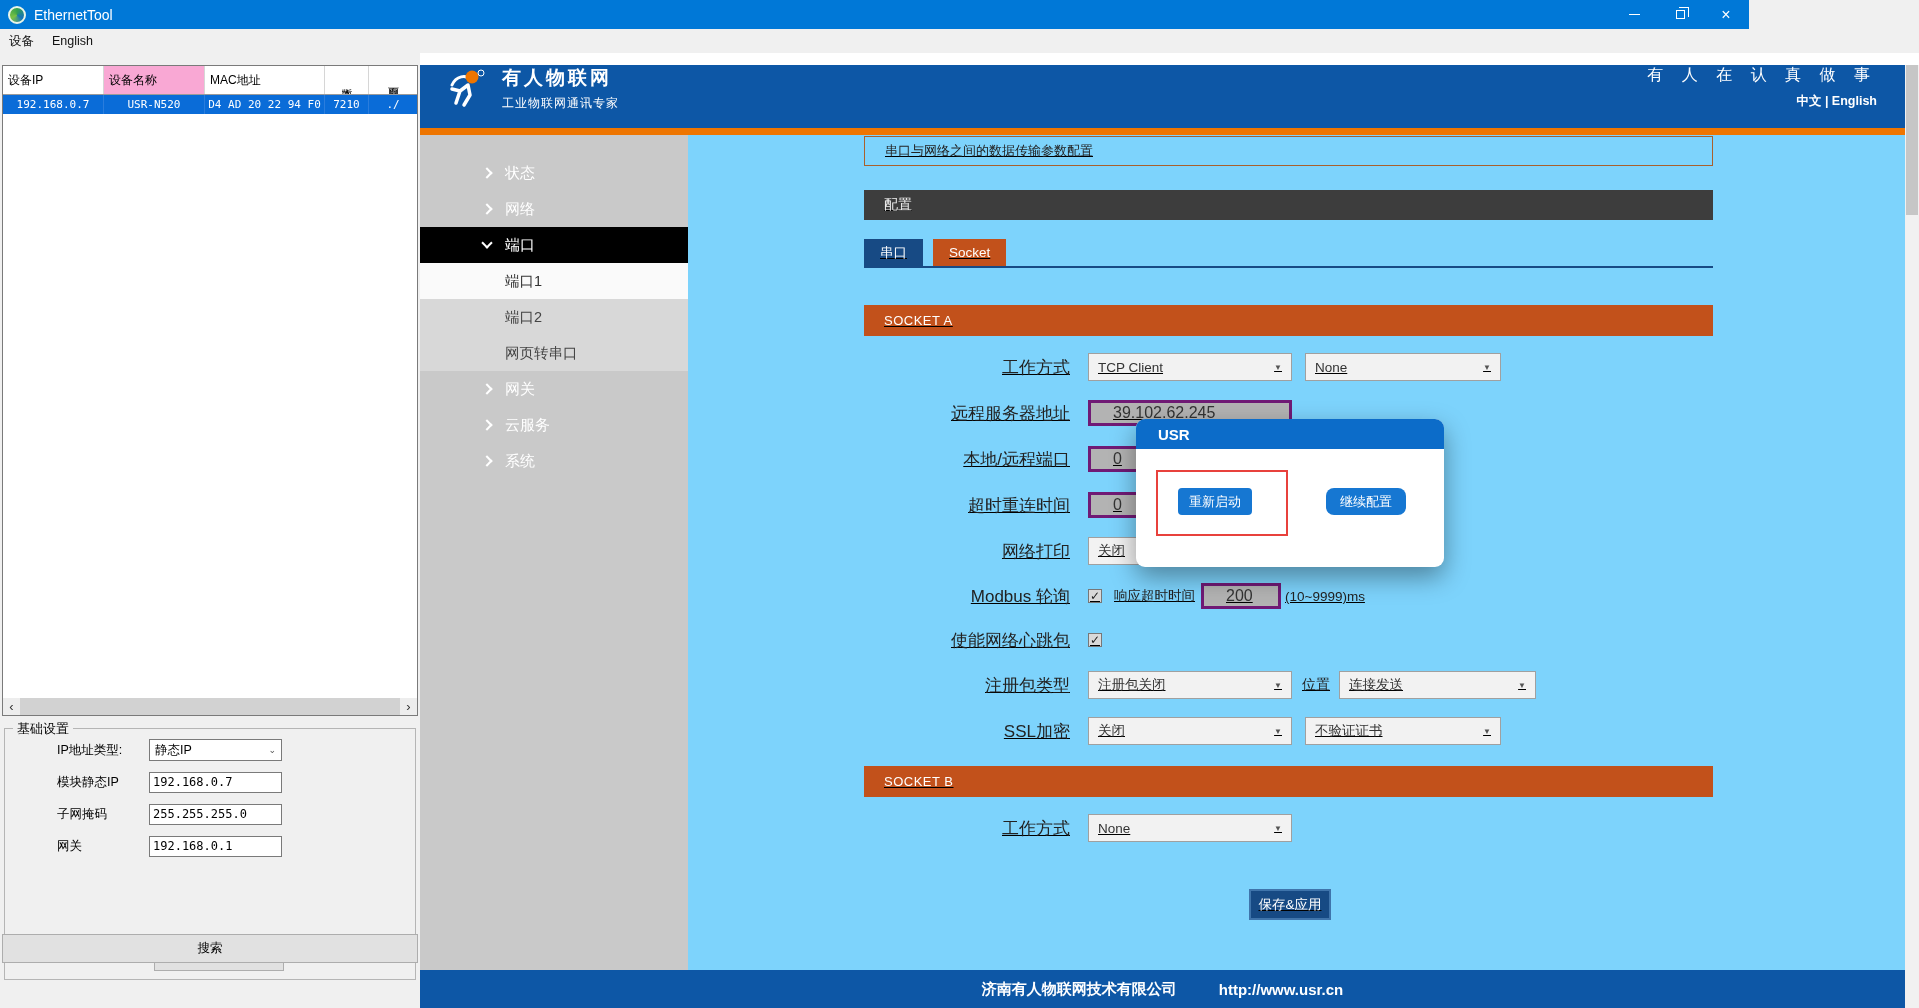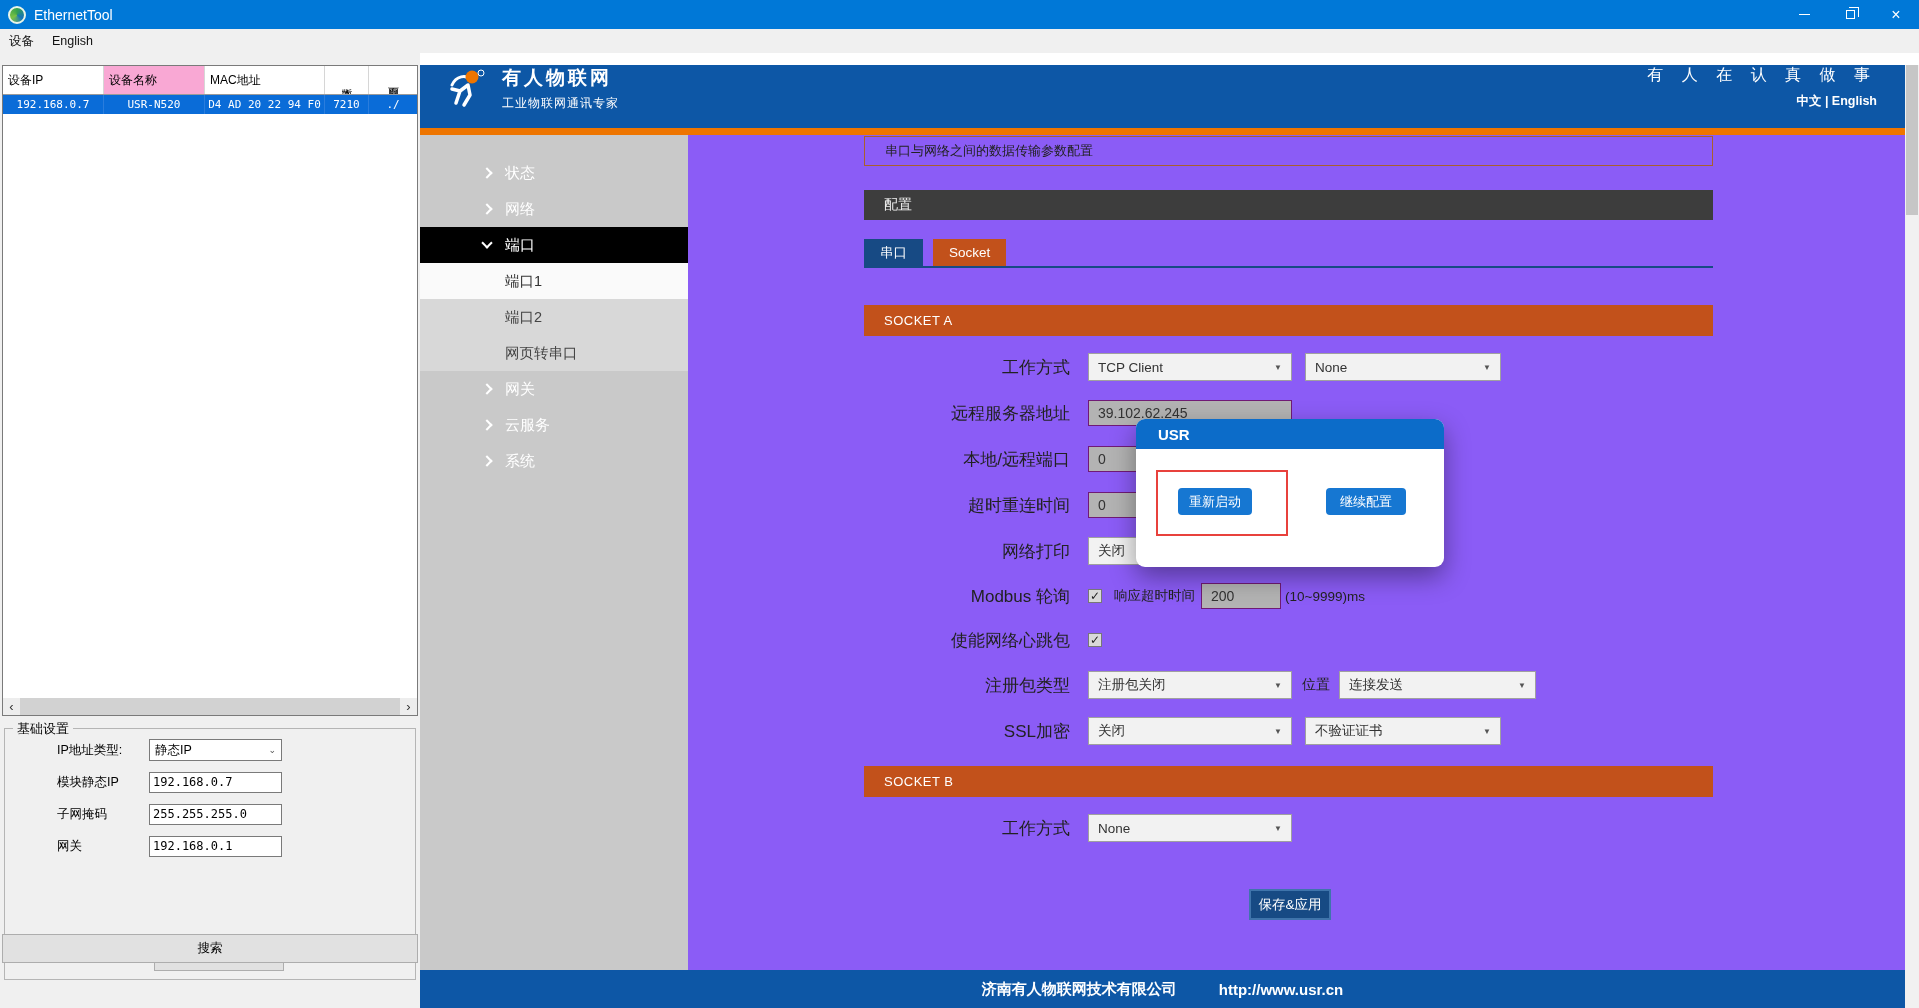--- a/index.html
+++ b/index.html
@@ -1,21 +1,21 @@
 <!DOCTYPE html>
 <html><head>
 <meta charset="utf-8">
 <style>
   * { box-sizing: border-box; margin: 0; padding: 0; }
   html,body { width:1919px; height:1008px; overflow:hidden;
     font-family:"Liberation Sans","DejaVu Sans",sans-serif; }
   body { position:relative; background:#f0f0f0; }
 
   
-  .titlebar { position:absolute; left:0; top:0; width:1919px; height:29px;
+  .titlebar { position:absolute; left:0; top:0; width:1749px; height:29px;
     background:#0078d7; display:flex; align-items:center; color:#fff; }
   .app-icon { width:18px; height:18px; border-radius:50%; margin:0 8px 0 8px;
     background:conic-gradient(#35a14c,#1573b9,#7dc242,#35a14c);
     border:2px solid #e8f4e8; }
   .app-title { font-size:14px; }
   .win-controls { margin-left:auto; display:flex; height:100%; }
   .win-btn { width:46px; height:29px; display:flex; align-items:center; justify-content:center; color:#fff; }
   .glyph-min { width:11px; height:0; border-top:1px solid #fff; display:block; }
   .glyph-restore { width:9px; height:9px; border:1px solid #fff; position:relative; display:block; }
   .glyph-restore::before { content:""; position:absolute; left:2px; top:-4px; width:9px; height:9px;
@@ -87,21 +87,21 @@
     background:#c9c9c9; padding-top:20px; }
   .nav-item { height:36px; display:flex; align-items:center; font-size:15px; color:#fff; }
   .nav-item .chev { width:8px; height:8px; border-right:2px solid #fff; border-bottom:2px solid #fff;
     transform:rotate(-45deg); margin:0 14px 0 63px; }
   .nav-item.open .chev { transform:rotate(45deg); margin-top:-4px; }
   .nav-item.active { background:#000000; }
   .nav-sub { height:36px; display:flex; align-items:center; font-size:14.5px;
     color:#444; background:#d8d8d8; padding-left:85px; }
   .nav-sub.current { background:#fafafa; color:#333; }
 
-  .main { position:absolute; left:268px; top:82px; right:14px; bottom:38px; background:#8b5cf6; overflow:hidden; }
+  .main { position:absolute; left:268px; top:82px; right:14px; bottom:38px; background:#7dd3fc; overflow:hidden;text-decoration:underline; }
   .content { position:relative; width:849px; margin-left:176px; }
   .desc-box { margin-top:1px; height:30px; border:1px solid #a9602c;
     display:flex; align-items:center; padding-left:20px; font-size:13px; color:#222; }
   .config-bar { margin-top:24px; height:30px; background:#3d3d3d; color:#f0f0f0;
     display:flex; align-items:center; padding-left:20px; font-size:14px; }
   .tabs { margin-top:19px; height:29px; display:flex; gap:10px; border-bottom:2px solid #174a84; }
   .tab { padding:0 16px; display:flex; align-items:center; font-size:13.5px; color:#fff; }
   .tab.blue { background:#174a84; }
   .tab.orange { background:#c2511b; }
   .section-bar { margin-top:37px; height:31px; background:#c2511b; color:#fff;
@@ -111,22 +111,22 @@
   .frow { display:flex; align-items:center; height:46px; }
   .frow.first { margin-top:8px; }
   .flabel { width:206px; text-align:right; font-size:17px; color:#222; flex:none; }
   .ctrl { margin-left:18px; display:flex; align-items:center; }
   .sel { width:204px; height:28px; background:#f2f2f2; border:1px solid #a0a0a0;
     display:flex; align-items:center; justify-content:space-between; padding:0 9px;
     font-size:13.5px; color:#333; }
   .sel .arr { font-size:8px; color:#555; }
   .sel.s2 { width:196px; margin-left:13px; }
   .sel.pos2 { width:197px; margin-left:9px; }
-  .tin { width:204px; height:26px; background:#b3b3b3; border:1px solid #701a75;
-    display:flex; align-items:center; padding:0 9px; font-size:14px; color:#333; }
+  .tin { width:204px; height:26px; background:#b3b3b3; border:3px solid #701a75;
+    display:flex; align-items:center; padding:0 22px; font-size:16px; color:#333; }
   .tin.small { width:80px; margin-left:6px; }
   .cb { width:14px; height:14px; background:#d9d9d9; border:1px solid #777;
     display:flex; align-items:center; justify-content:center; font-size:12px; color:#222; }
   .cb::after { content:"✓"; }
   .sub-label { font-size:13.5px; color:#222; margin-left:12px; }
   .range-note { font-size:13.5px; color:#222; margin-left:4px; }
   .mid-label { font-size:14px; color:#222; margin-left:10px; }
   .save-btn { margin:38px 0 0 385px; width:82px; height:31px; background:#174a84;
     border:2px solid #3f74ab; color:#fff; font-size:13.5px;
     display:flex; align-items:center; justify-content:center; }
@@ -138,21 +138,21 @@
 
   
   .modal { position:absolute; left:1136px; top:419px; width:308px; height:148px;
     background:#fff; border-radius:9px; box-shadow:0 10px 26px rgba(0,0,0,0.38); }
   .modal-title { height:30px; background:#0c6cc9; border-radius:9px 9px 0 0;
     display:flex; align-items:center; padding-left:22px; color:#fff; font-size:15px; font-weight:bold; }
   .red-box { position:absolute; left:20px; top:51px; width:132px; height:66px; border:2px solid #e8413c; }
   .modal-btn { position:absolute; height:27px; background:#1677d2; color:#fff; border-radius:4px;
     font-size:13px; display:flex; align-items:center; justify-content:center; }
   .mb1 { left:42px; top:69px; width:74px; }
-  .mb2 { left:190px; top:69px; width:80px; }
+  .mb2 { left:190px; top:69px; width:80px;border-radius:8px; }
 </style>
 </head>
 <body>
 
 <div class="titlebar">
   <div class="app-icon"></div>
   <div class="app-title">EthernetTool</div>
   <div class="win-controls">
     <div class="win-btn">
         <span class="glyph-min"></span>

